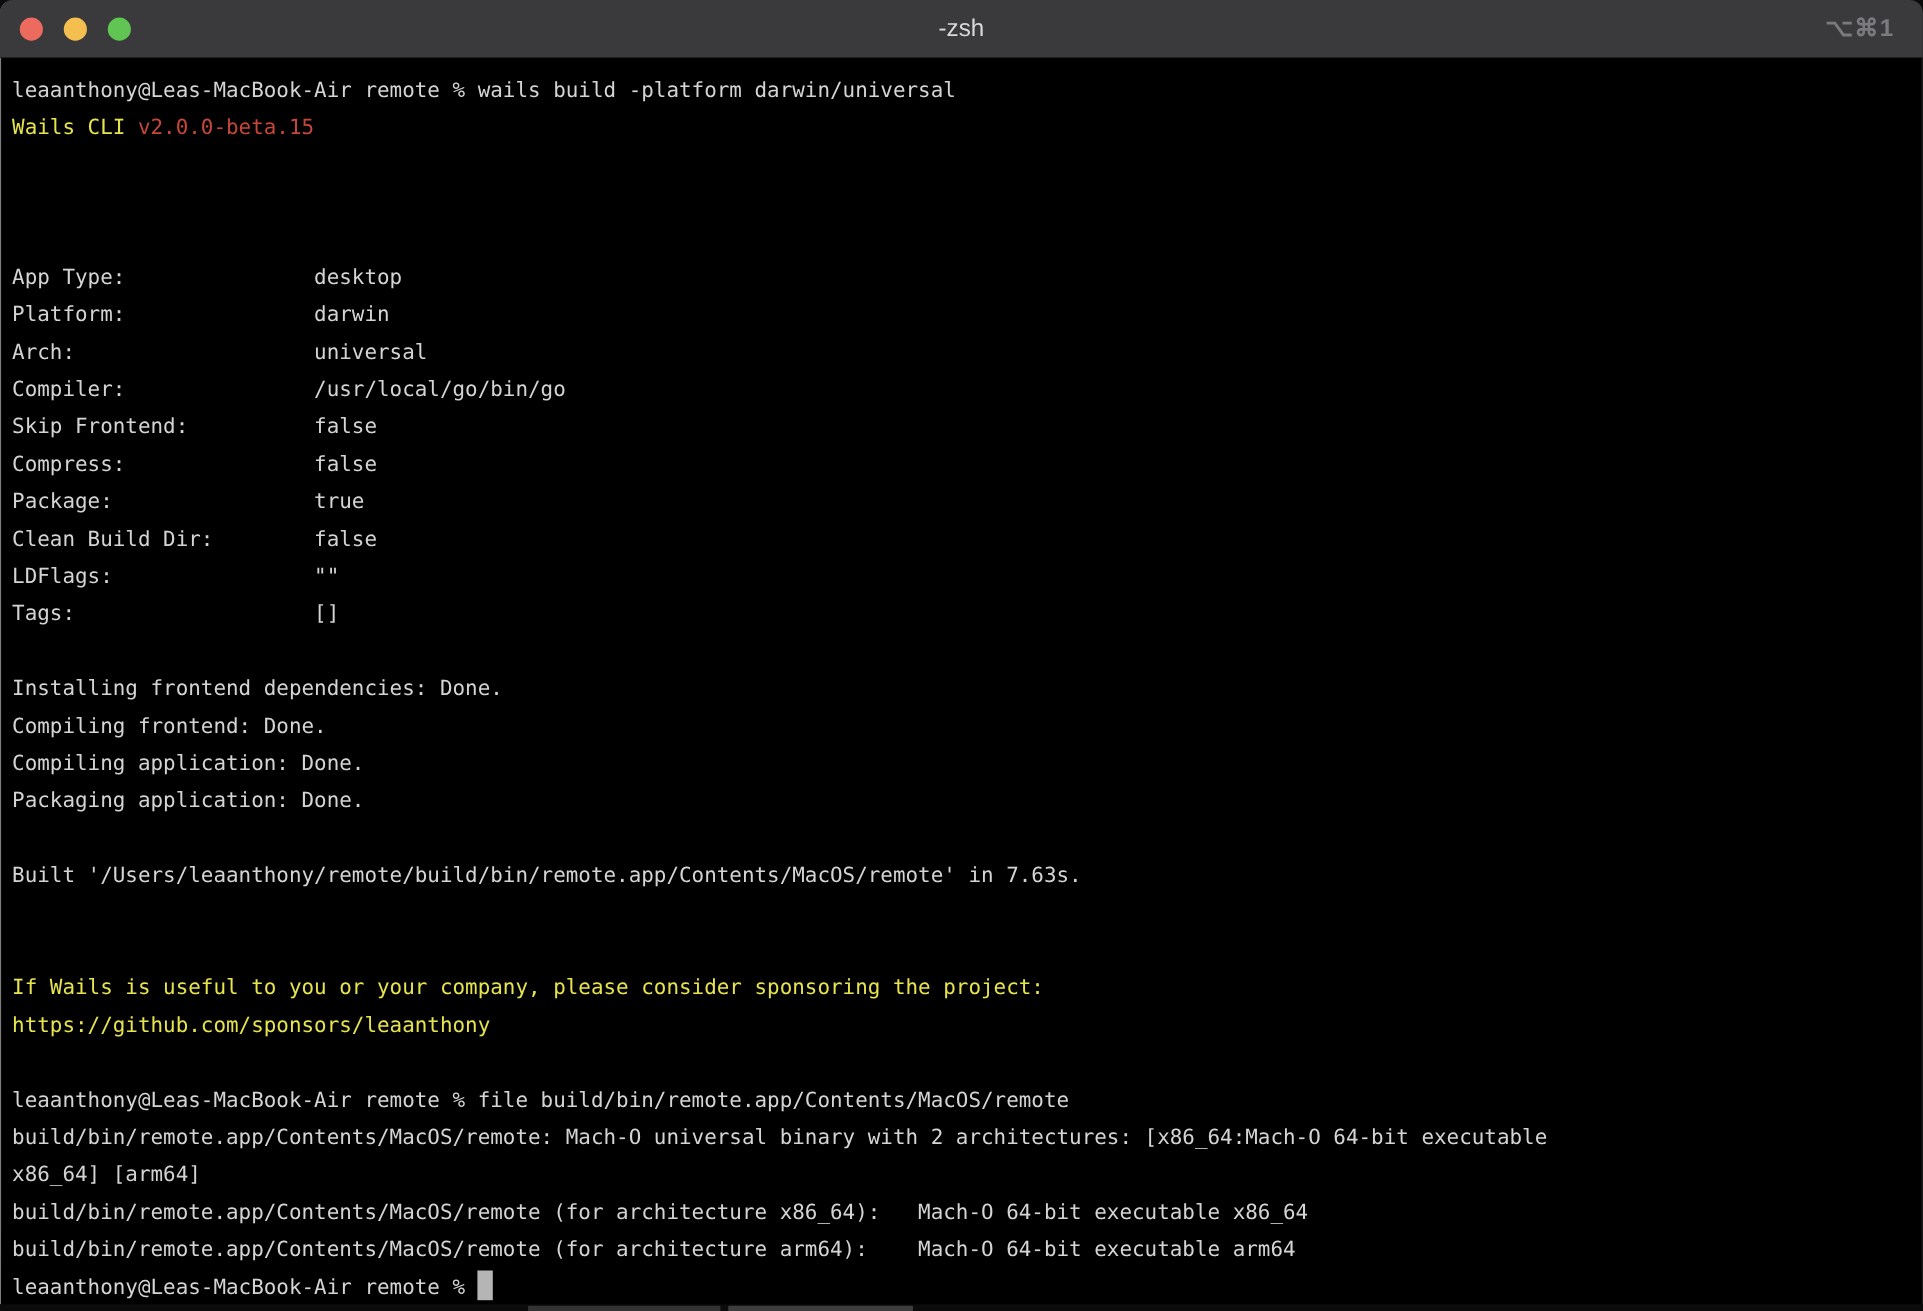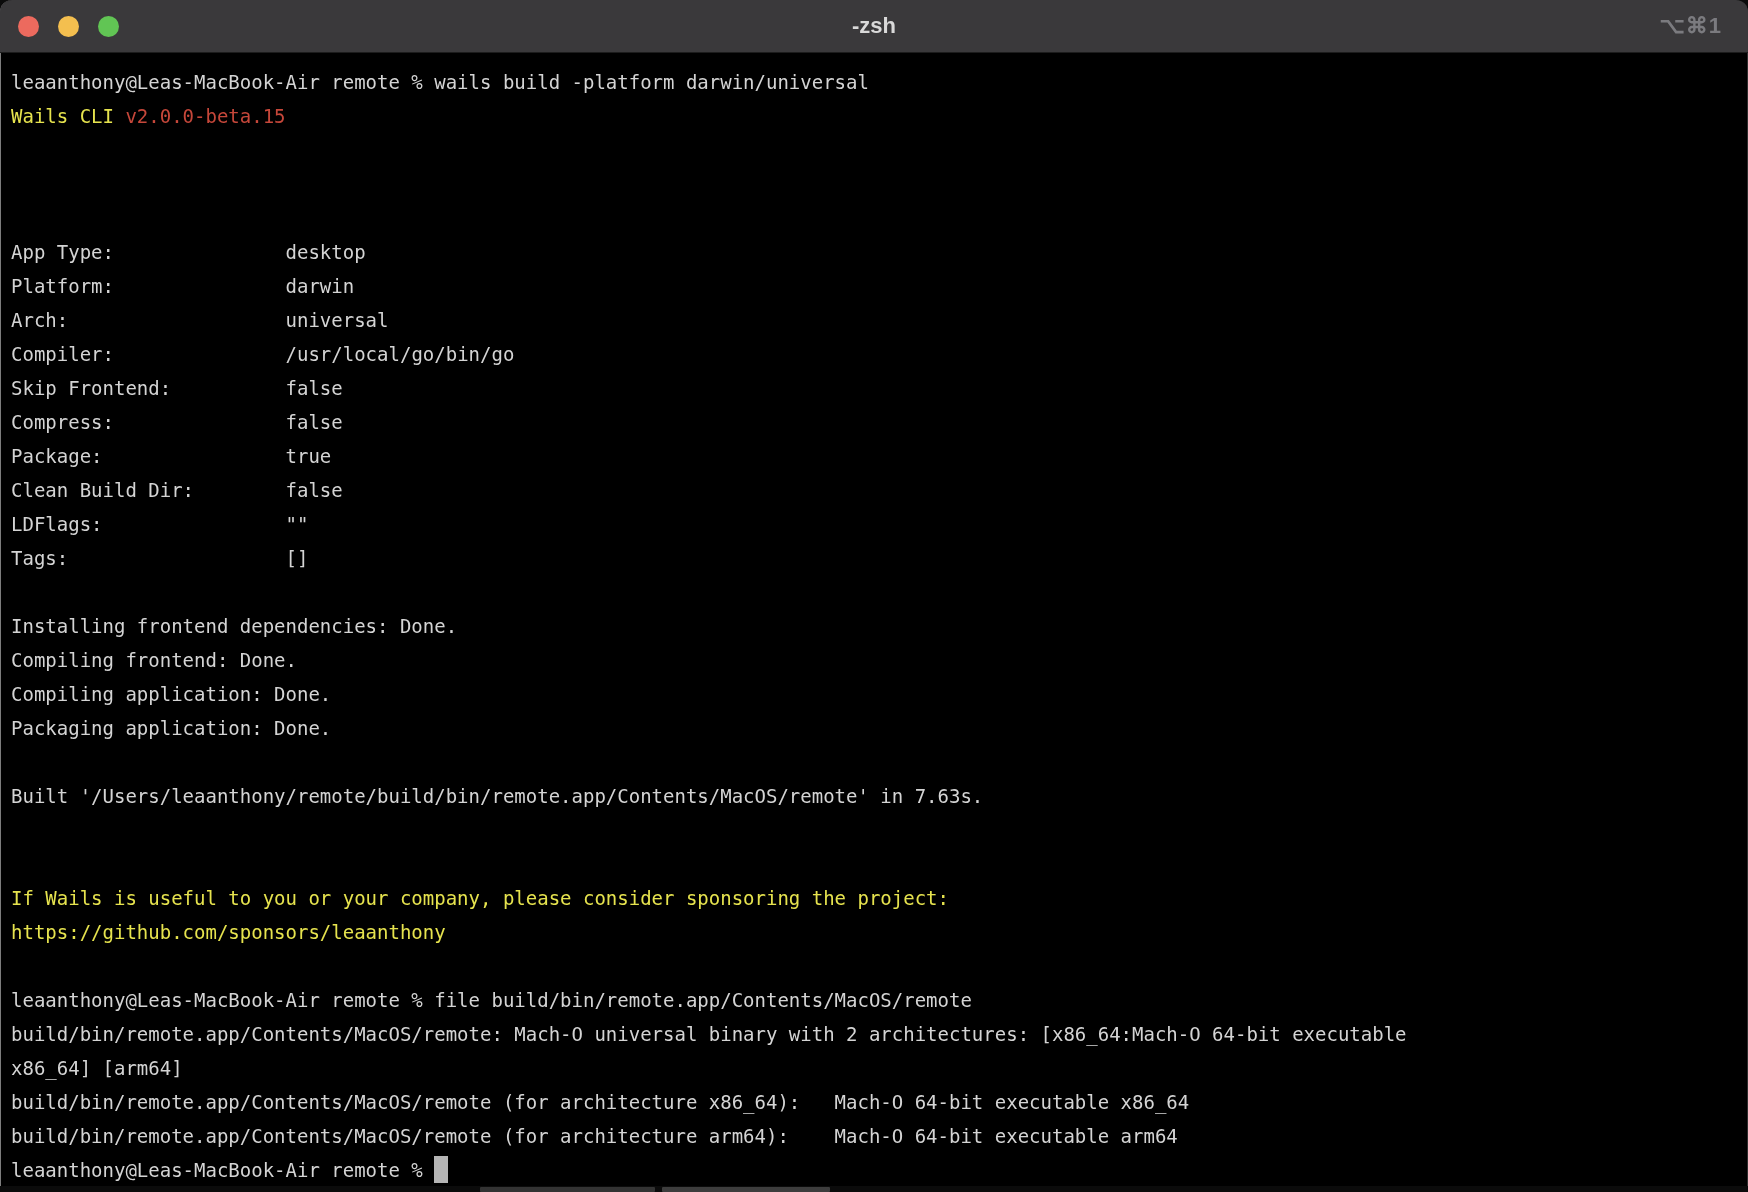--- a/index.html
+++ b/index.html
@@ -24,21 +24,21 @@
     border-radius: 12px 12px 0 0;
     position: relative;
     display: flex; align-items: center;
     margin-left: -1px; margin-right: -1px;
     border-bottom: 1px solid #1c1c1c;
   }
   .traffic { position: absolute; left: 18px; top: 0; height: 52px; display: flex; align-items: center; gap: 19px; }
   .tl { width: 21px; height: 21px; border-radius: 50%; border: none; padding: 0; cursor: default; }
   .title {
     position: absolute; left: 0; right: 0; text-align: center;
-    color: #d9d9d9; font-size: 22px; font-weight: bold;
+    color: #d9d9d9; font-size: 22px; font-weight: normal;
     font-family: "Liberation Sans", sans-serif;
   }
   .shortcut {
     position: absolute; right: 26px;
     color: #7b7b7f; font-size: 22px; font-weight: bold;
     letter-spacing: 1px;
   }
   .output {
     padding: 12px 24px 0 10px;
     font-family: "DejaVu Sans Mono", monospace;

